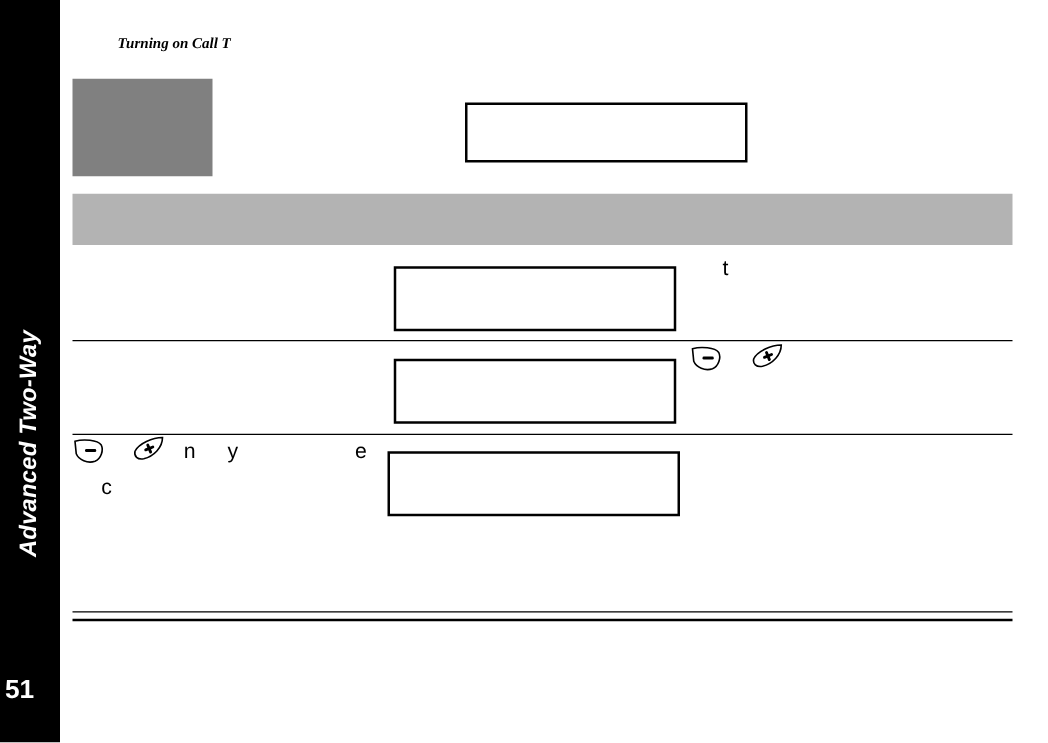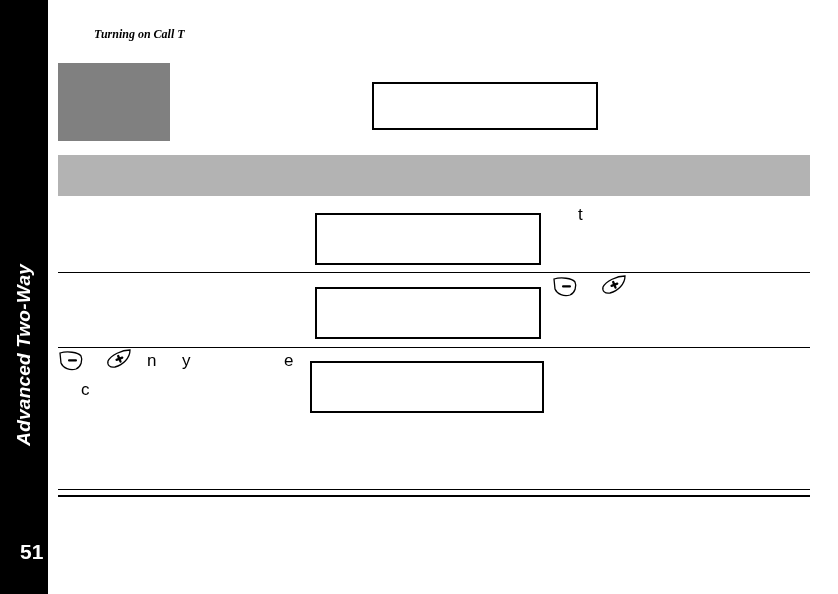--- a/index.html
+++ b/index.html
@@ -49,21 +49,21 @@
     color: #ffffff;
     font-family: "Liberation Sans", sans-serif;
     font-weight: bold;
     font-style: italic;
     font-size: 19px;
     letter-spacing: 0.2px;
     white-space: nowrap;
   }
   .page-number {
     position: absolute;
-    left: 20px;
+    left: 4px;
     bottom: 30px;
     color: #ffffff;
     font-family: "Liberation Sans", sans-serif;
     font-weight: bold;
     font-size: 21px;
   }
 
   
   .content {
     position: absolute;

